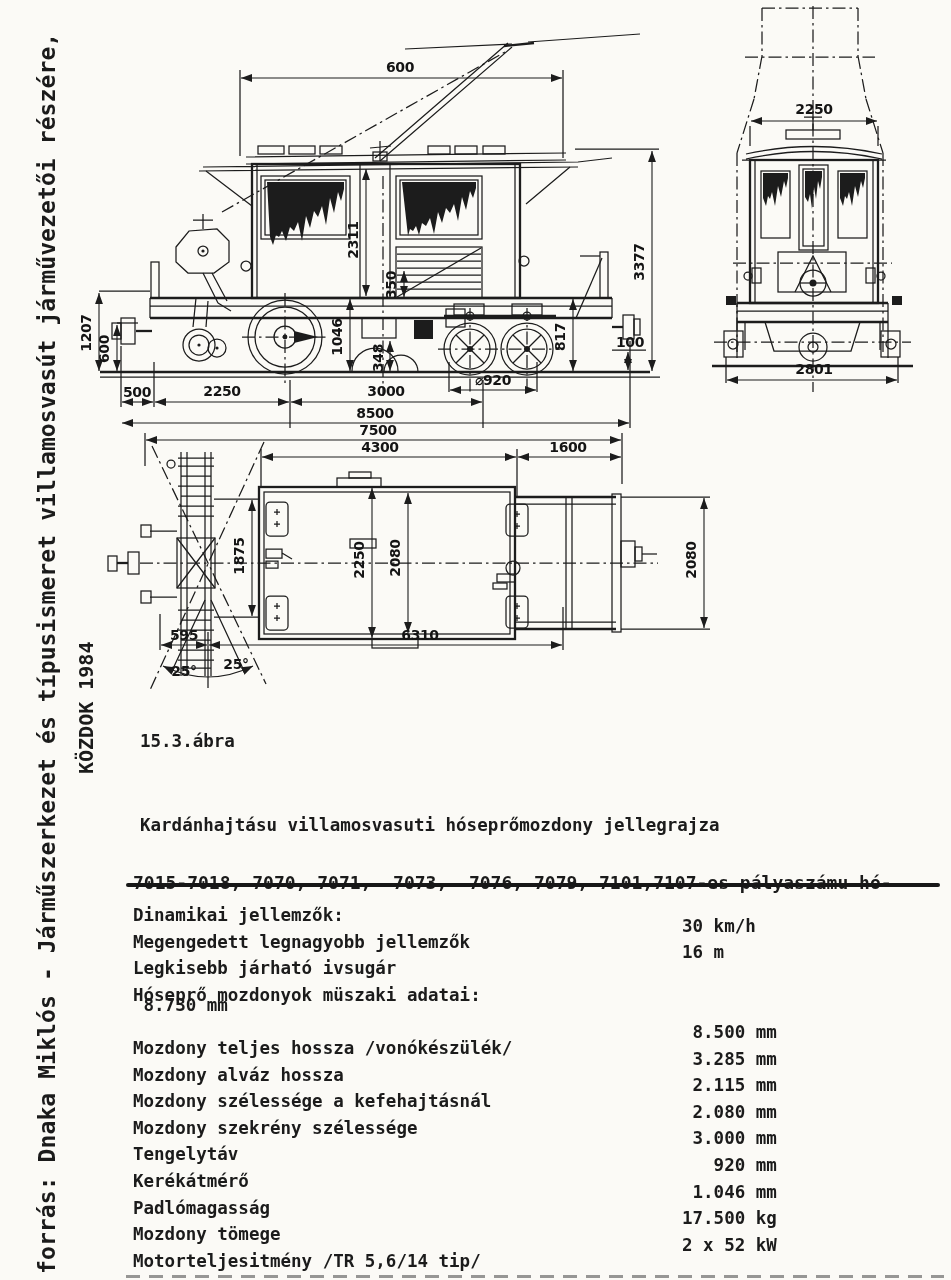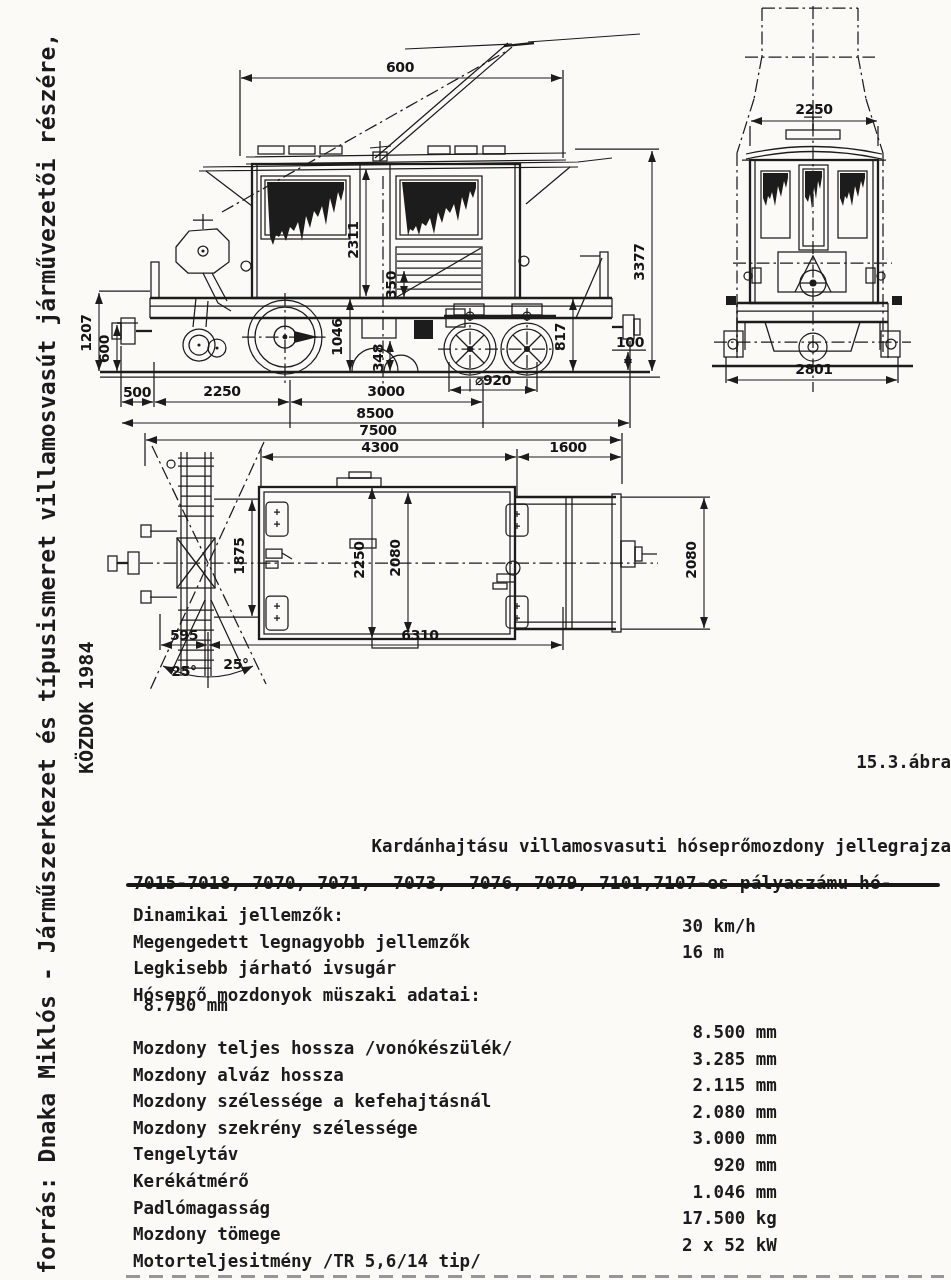--- a/index.html
+++ b/index.html
@@ -15,21 +15,21 @@
 
   svg.drawing{position:absolute;left:0;top:0;}
   svg .ln{stroke:#1c1c1c;stroke-width:1.25;fill:none;stroke-linecap:butt;stroke-linejoin:miter;}
   svg .th{stroke-width:2.3;}
   svg .dd{stroke-dasharray:13 4 2.5 4;}
   svg .dim{stroke:#1c1c1c;stroke-width:1.1;fill:none;}
   svg .fl{fill:#1c1c1c;stroke:none;}
   svg text.lbl{font:700 14px "DejaVu Sans",sans-serif;fill:#141414;
                letter-spacing:-0.4px;text-anchor:middle;}
 
-  .caption{position:absolute;top:692px;left:140px;width:811px;text-align:right;
+  .caption{position:absolute;top:671px;left:140px;width:811px;text-align:left;
            font:700 17.5px "DejaVu Sans Mono",monospace;line-height:28px;white-space:pre;}
   .intro{position:absolute;top:798px;left:133px;font:700 18px "DejaVu Sans Mono",monospace;
          line-height:34px;white-space:pre;}
   .rule{position:absolute;top:883px;left:126px;width:814px;height:3.5px;background:#171717;border-radius:2px;}
   .datatable{position:absolute;top:889px;left:133px;width:790px;}
   .trow{display:flex;height:26.6px;line-height:26.6px;font:700 17.5px "DejaVu Sans Mono",monospace;}
   .tlabel{flex:0 0 549px;white-space:pre;margin-top:16px;}
   .tvalue{white-space:pre;}
   .bottom-dashes{position:absolute;top:1275px;left:126px;width:818px;height:3px;opacity:.55;
      background:repeating-linear-gradient(90deg,#444 0 14px,transparent 14px 23px);}

